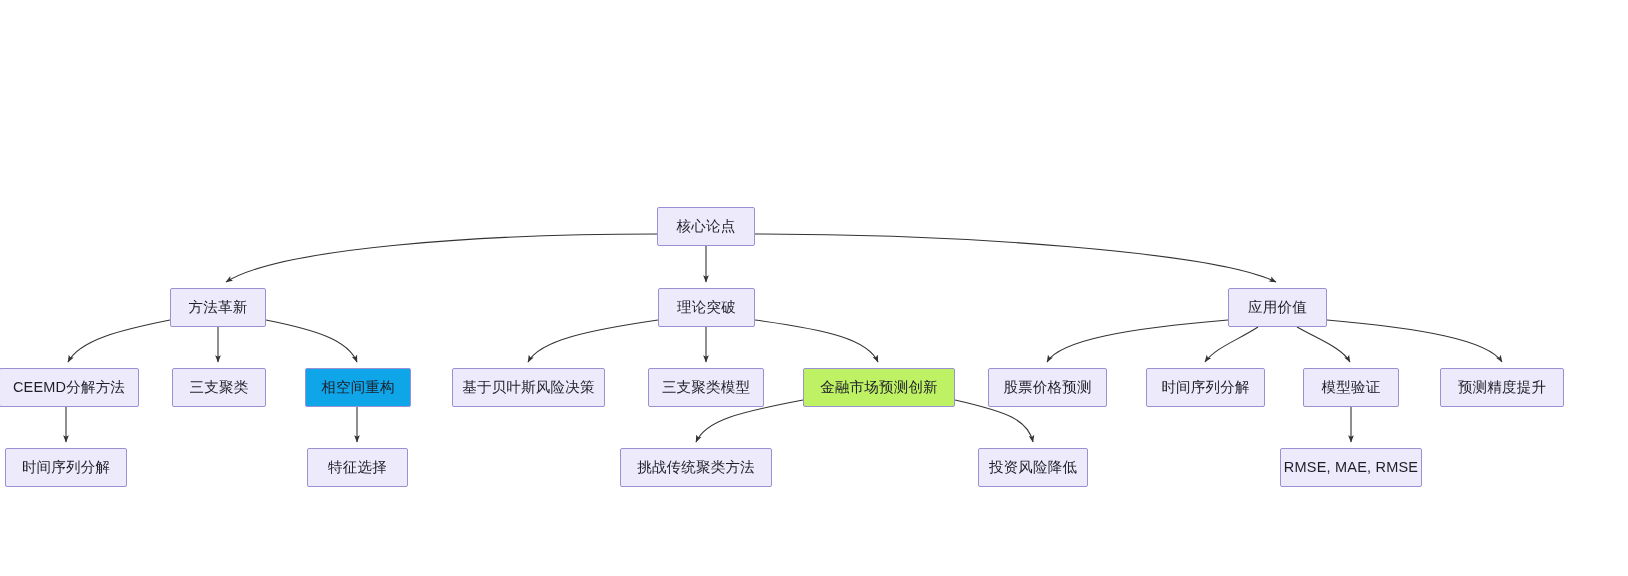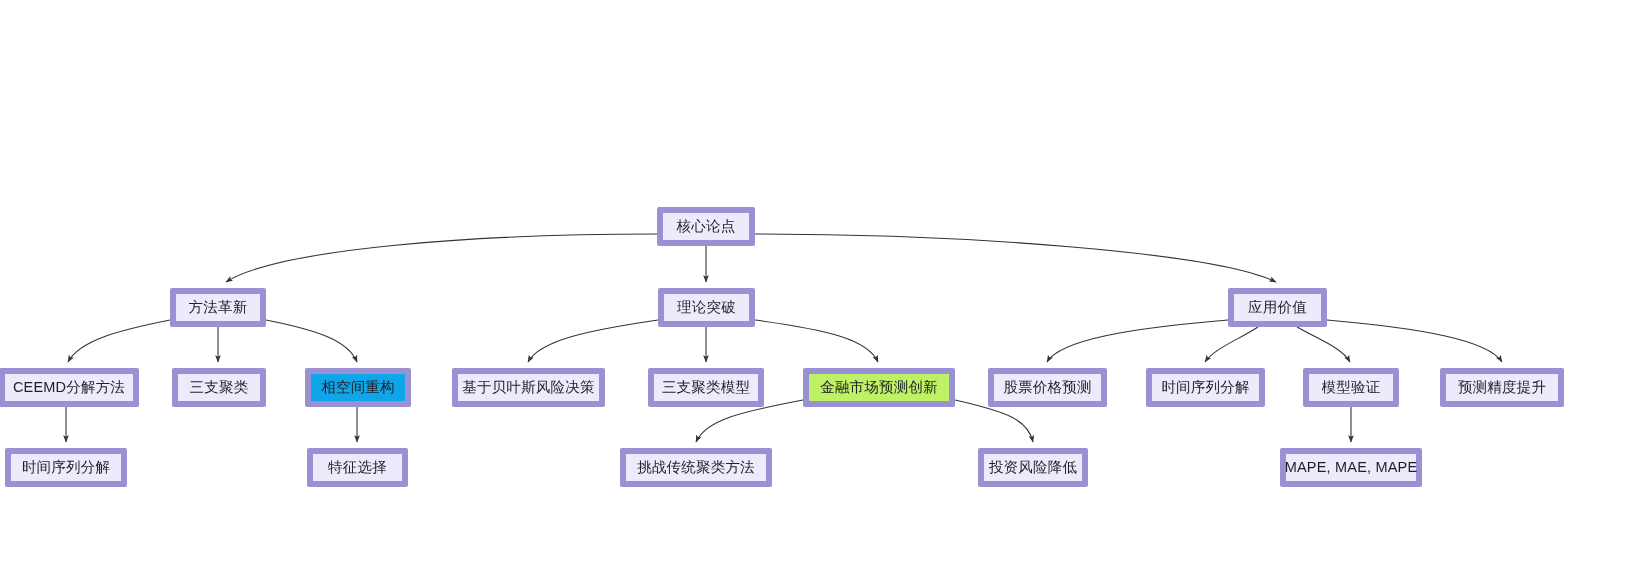--- a/index.html
+++ b/index.html
@@ -29,21 +29,21 @@
     position: absolute;
     left: 0;
     top: 0;
     width: 1628px;
     height: 576px;
   }
   .node {
     position: absolute;
     box-sizing: border-box;
     background: #ECEAFB;
-    border: 6px solid #0ea5e9;
+    border: 1px solid #0ea5e9;
     border-radius: 2px;
     display: flex;
     align-items: center;
     justify-content: center;
     color: #1f1f28;
     font-size: 14.5px;
     line-height: 1;
     white-space: nowrap;
     letter-spacing: 0.2px;
   }
@@ -134,17 +134,17 @@
       <div class="node" style="left: 307px; top: 448px; width: 101px; height: 39px; background: rgb(236, 234, 251); border-color: rgb(154, 144, 212); color: rgb(31, 31, 40);">
         <span class="node-label">特征选择</span>
       </div>
       <div class="node" style="left: 620px; top: 448px; width: 152px; height: 39px; background: rgb(236, 234, 251); border-color: rgb(154, 144, 212); color: rgb(31, 31, 40);">
         <span class="node-label">挑战传统聚类方法</span>
       </div>
       <div class="node" style="left: 978px; top: 448px; width: 110px; height: 39px; background: rgb(236, 234, 251); border-color: rgb(154, 144, 212); color: rgb(31, 31, 40);">
         <span class="node-label">投资风险降低</span>
       </div>
       <div class="node" style="left: 1280px; top: 448px; width: 142px; height: 39px; background: rgb(236, 234, 251); border-color: rgb(154, 144, 212); color: rgb(31, 31, 40);">
-        <span class="node-label">MAPE, MAE, MAPE</span>
+        <span class="node-label">RMSE, MAE, RMSE</span>
       </div>
     </div>
 
 </div>
 
 </body></html>

